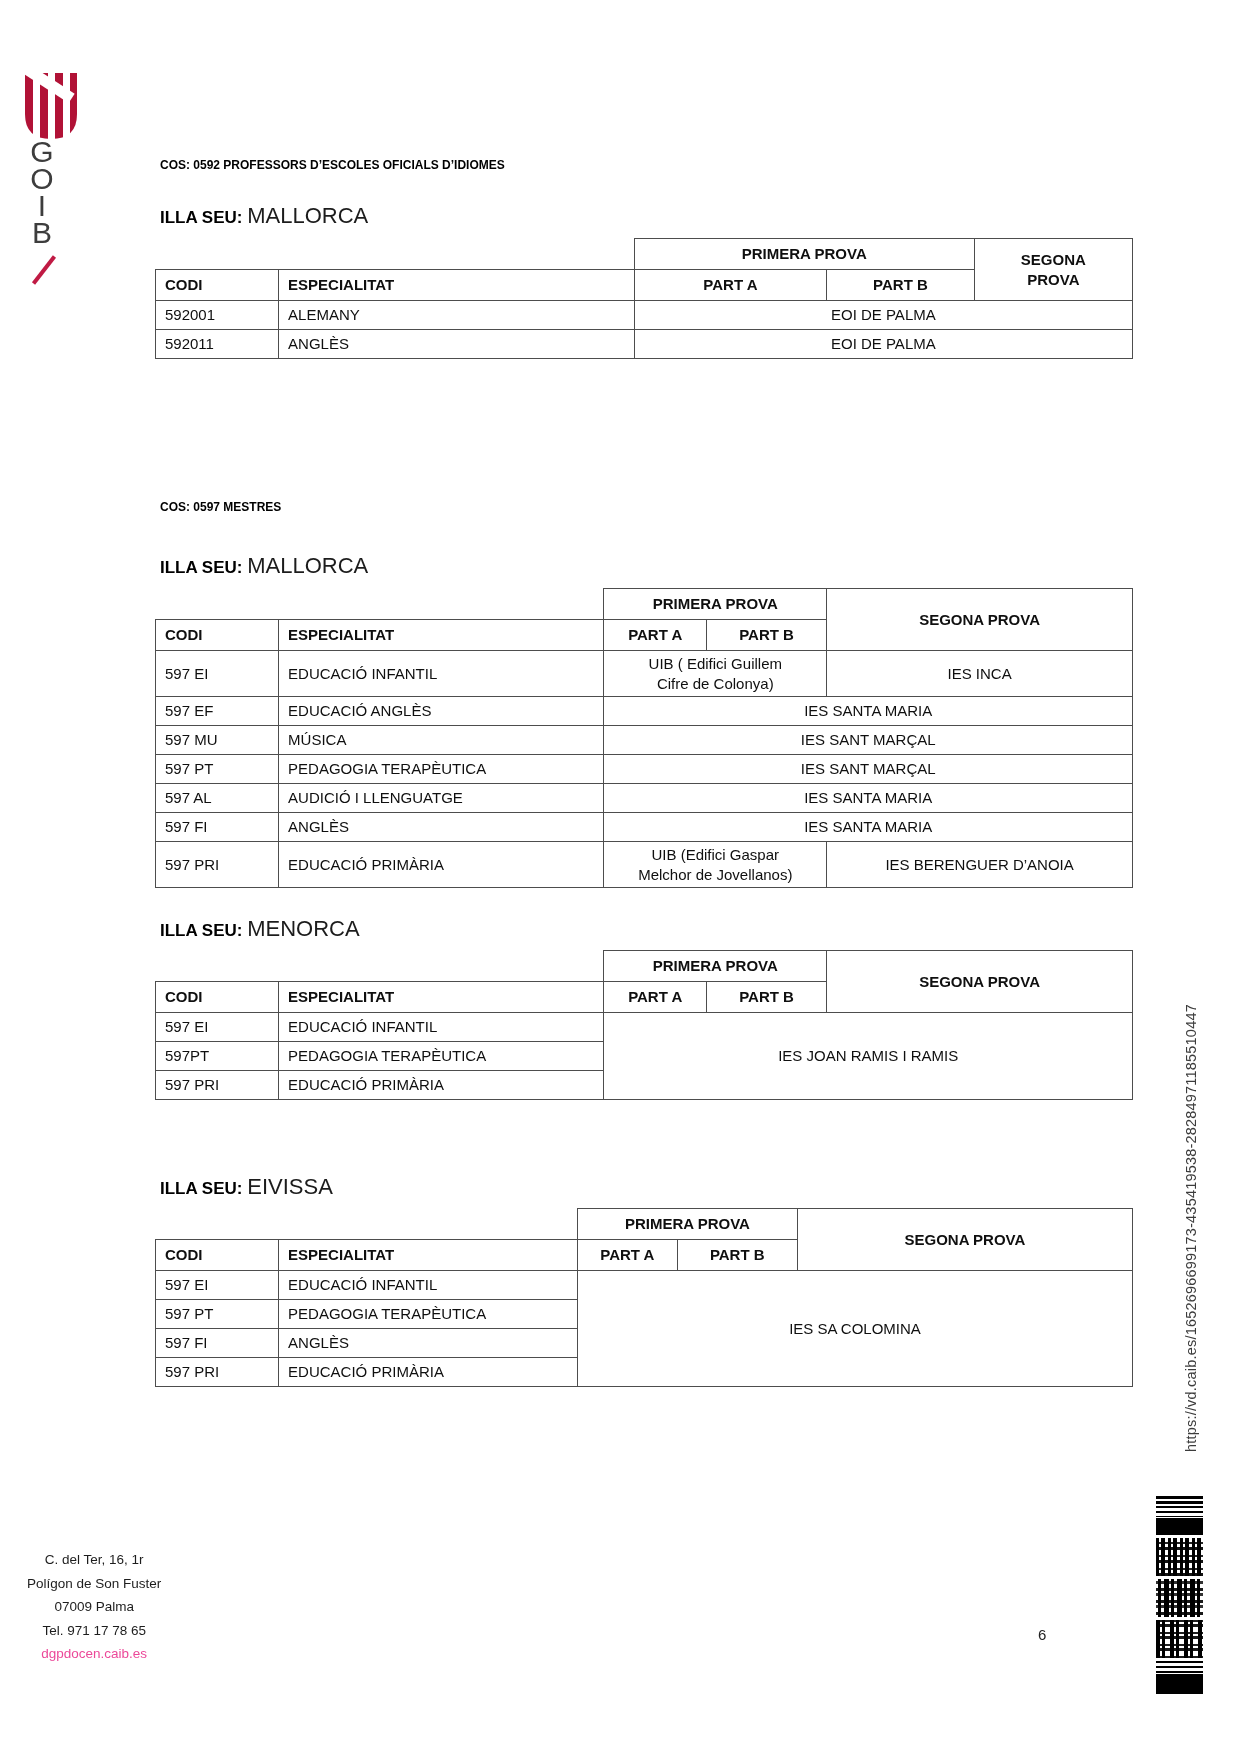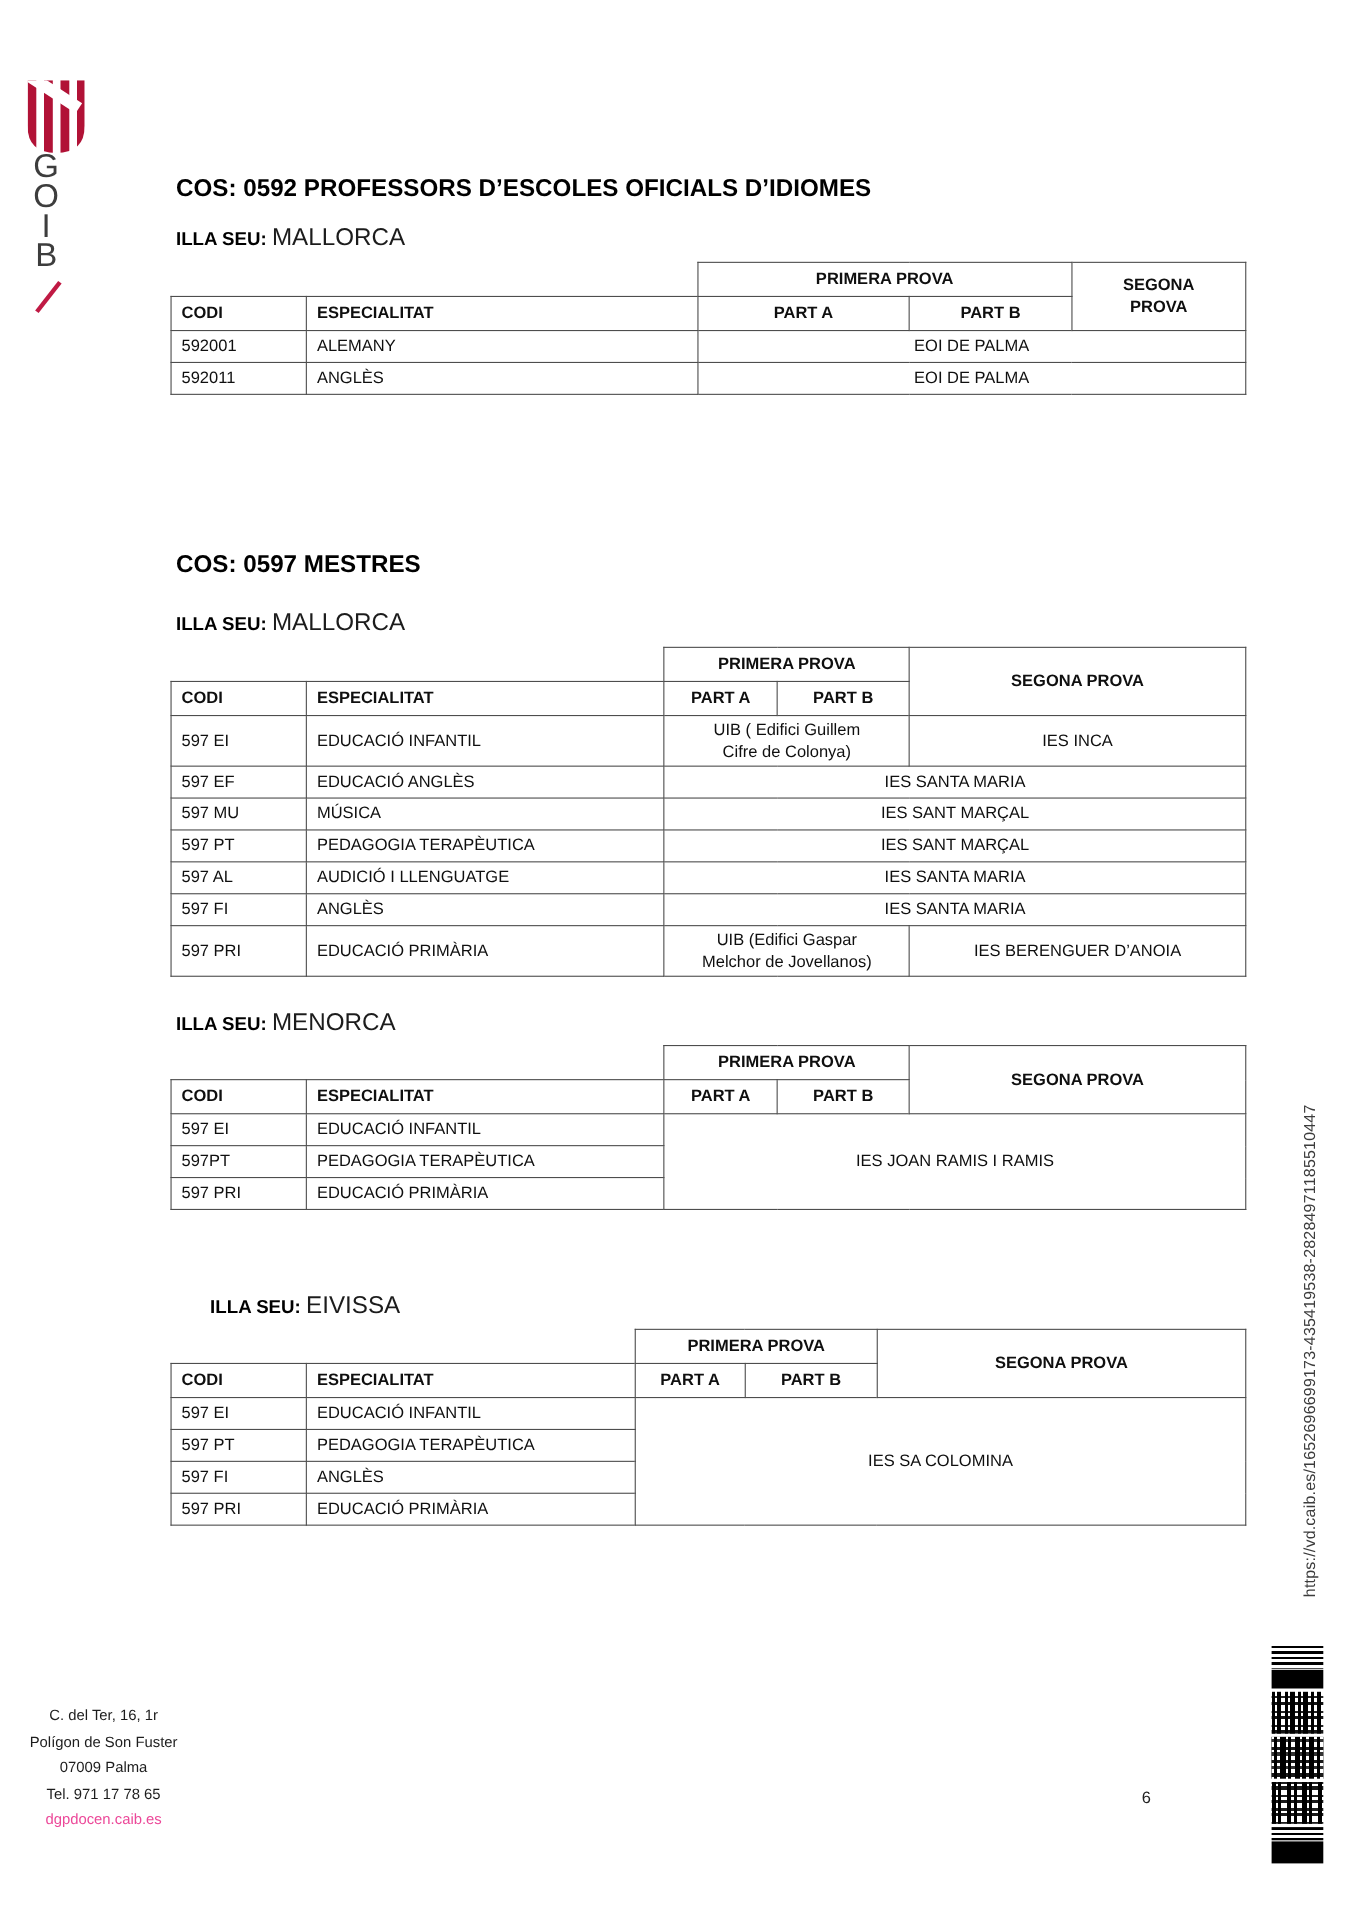--- a/index.html
+++ b/index.html
@@ -14,21 +14,21 @@
     position:absolute;left:27px;top:138px;width:30px;
     font-size:30px;line-height:27px;color:#3d3d3d;text-align:center;
     font-weight:400;letter-spacing:0;
   }
   .logo-slash{
     position:absolute;left:42px;top:253px;width:4px;height:34px;
     background:#c01a44;transform:rotate(38deg);
   }
 
   
-  .cos-title{position:absolute;left:160px;font-size:22px;font-weight:bold;color:#000;white-space:nowrap;}
+  .cos-title{position:absolute;left:160px;font-size:12px;font-weight:bold;color:#000;white-space:nowrap;}
   .illa{position:absolute;left:160px;font-size:17px;color:#000;white-space:nowrap;}
   .illa .lbl{font-weight:bold;}
   .illa .val{font-weight:400;font-size:22px;color:#1c1c1c;}
 
   
   .dtable{
     position:absolute;left:155px;width:978px;
     border-collapse:collapse;table-layout:fixed;font-size:15px;color:#0f0f0f;
   }
   .dtable td{
@@ -238,21 +238,21 @@
         <td>597PT</td>
         <td>PEDAGOGIA TERAPÈUTICA</td>
       </tr>
       <tr>
         <td>597 PRI</td>
         <td>EDUCACIÓ PRIMÀRIA</td>
       </tr>
     </tbody>
   </table>
 
-<div class="illa" style="top:1174px;margin-left:31px;">
+<div class="illa" style="top:1174px;">
   <span class="lbl"><span>ILLA SEU</span><span>:</span></span>
   <span class="val">EIVISSA</span>
 </div>
 <table class="dtable" style="top:1208px;">
     <colgroup>
       <col style="width: 12.6%;">
       <col style="width: 30.6%;">
       <col style="width: 10.2%;">
       <col style="width: 12.3%;">
       <col style="width: 34.3%;">

